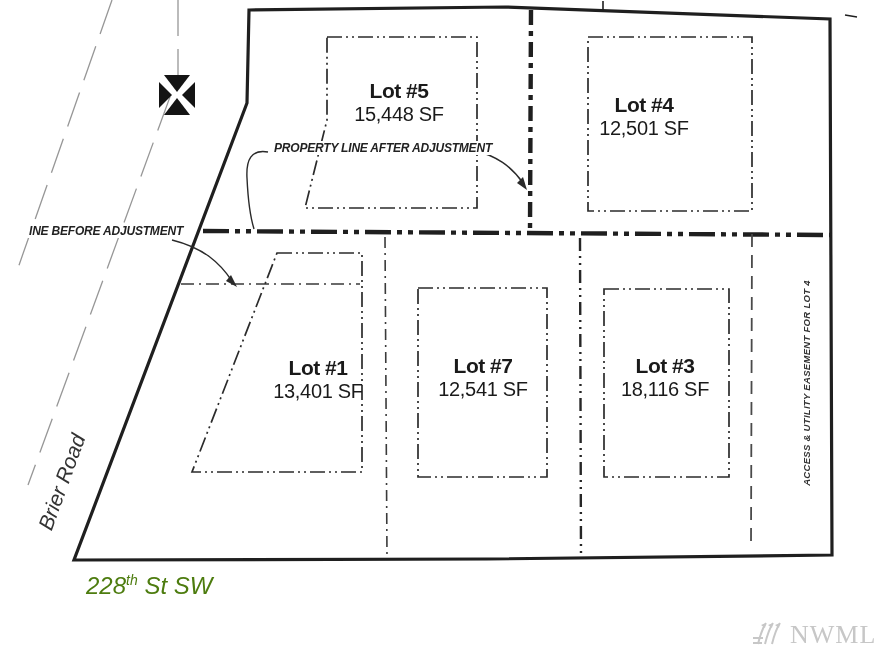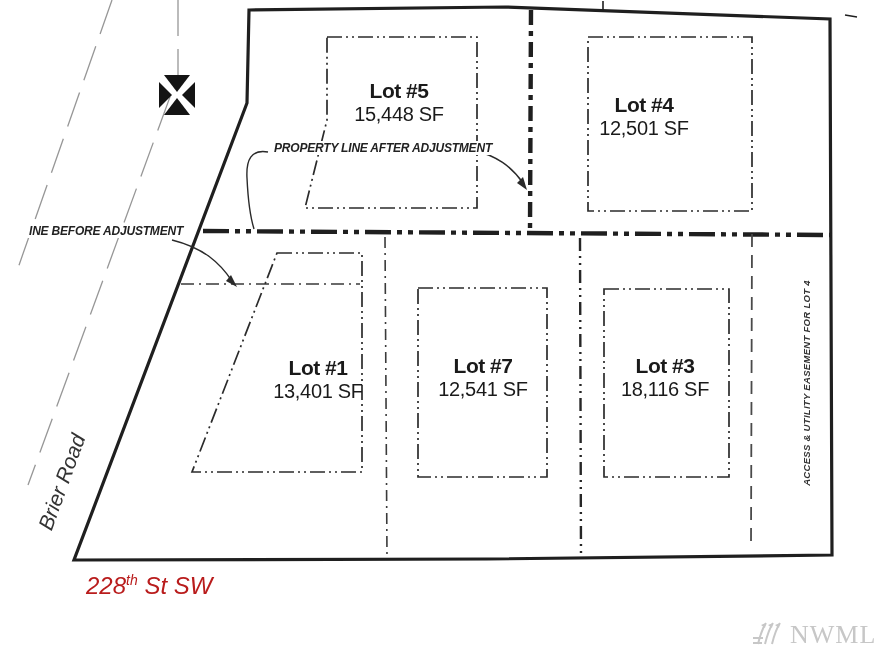--- a/index.html
+++ b/index.html
@@ -46,21 +46,21 @@
   .easement-label{
     position:absolute;font-style:italic;font-weight:600;font-size:9.5px;
     letter-spacing:0.3px;color:#333;white-space:nowrap;
     transform:translate(-50%,-50%) rotate(-90deg);
   }
   .road-label{
     position:absolute;font-style:italic;font-size:21px;color:#333;white-space:nowrap;
     transform:translate(-50%,-50%) rotate(-70deg);
   }
   .street-label{
-    position:absolute;font-style:italic;font-size:24px;color:#b91c1c;white-space:nowrap;
+    position:absolute;font-style:italic;font-size:24px;color:#4d7c0f;white-space:nowrap;
   }
   .street-label sup{font-size:14px;}
   .watermark{
     position:absolute;display:flex;align-items:flex-end;gap:2px;
     color:var(--color-watermark);
   }
   .watermark-text{
     font-family:"Liberation Serif",serif;font-size:26px;letter-spacing:1px;line-height:1;
   }
 </style>

